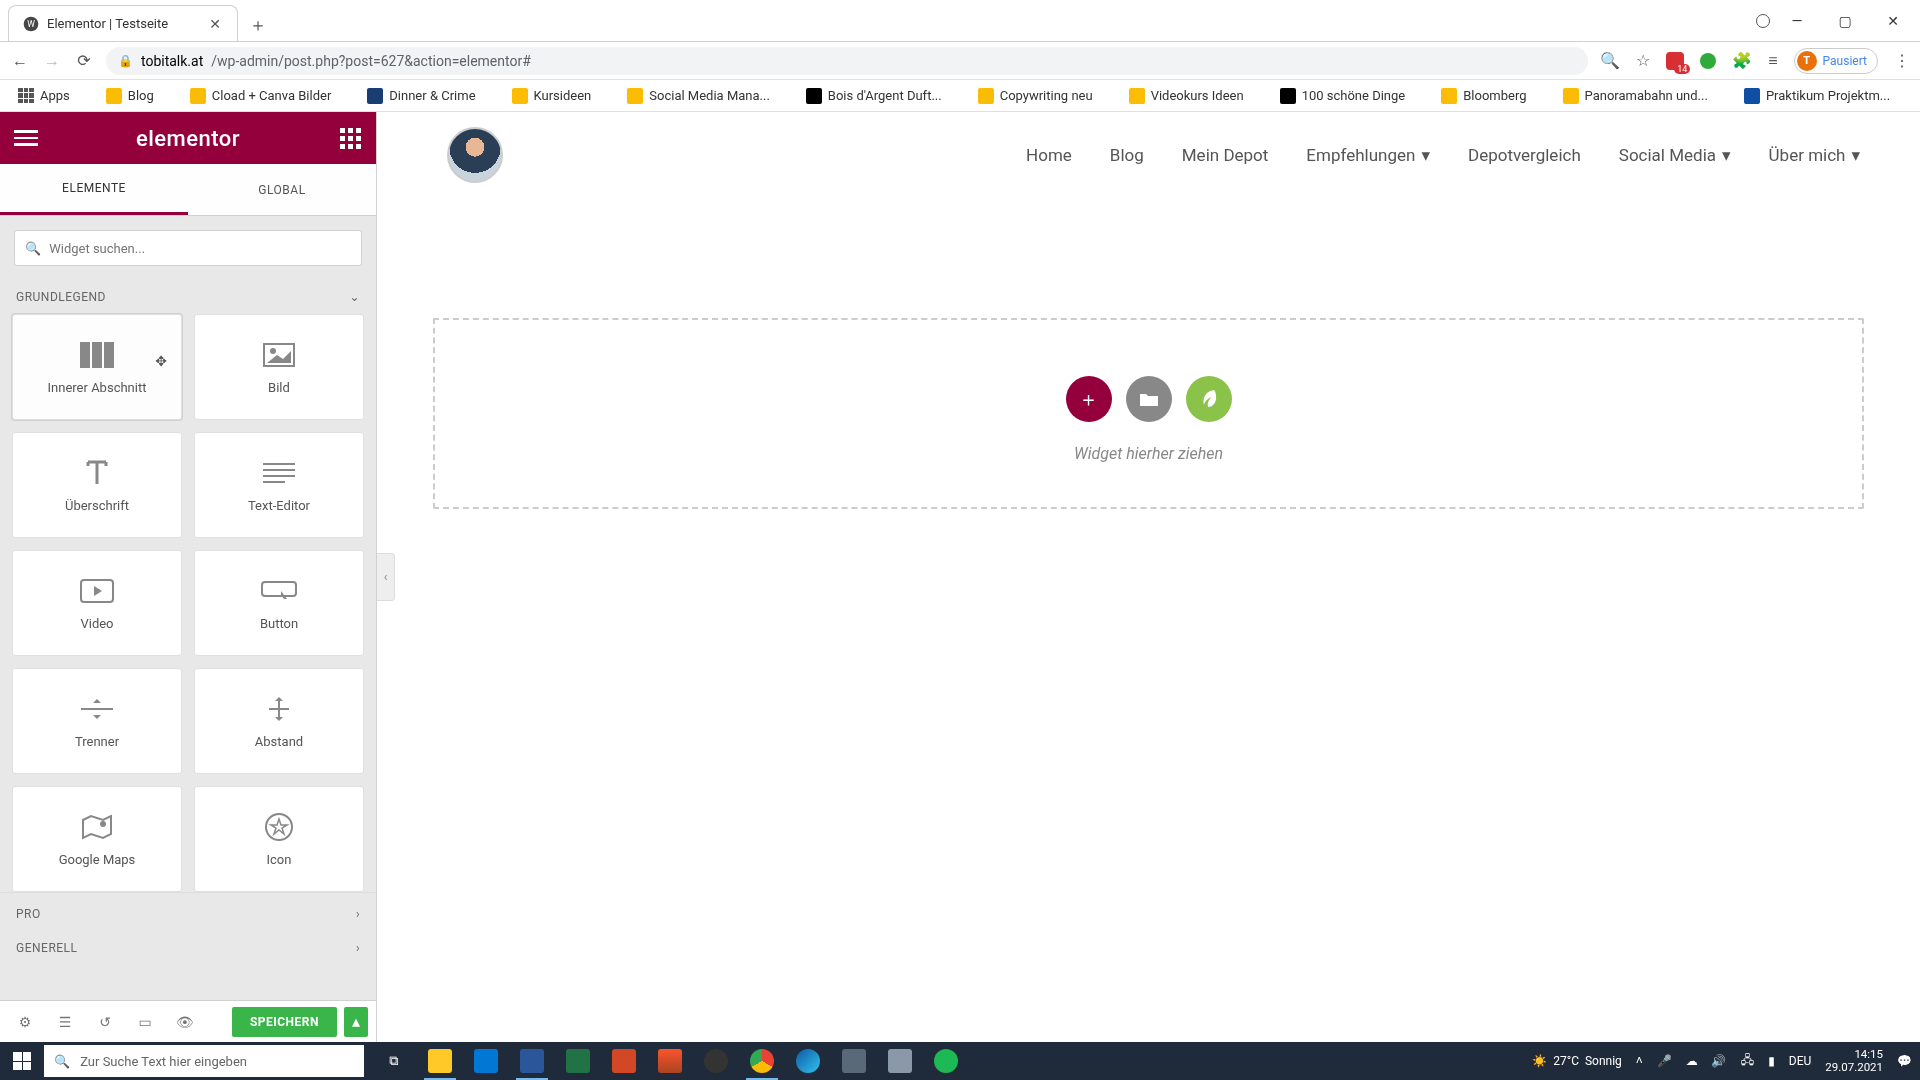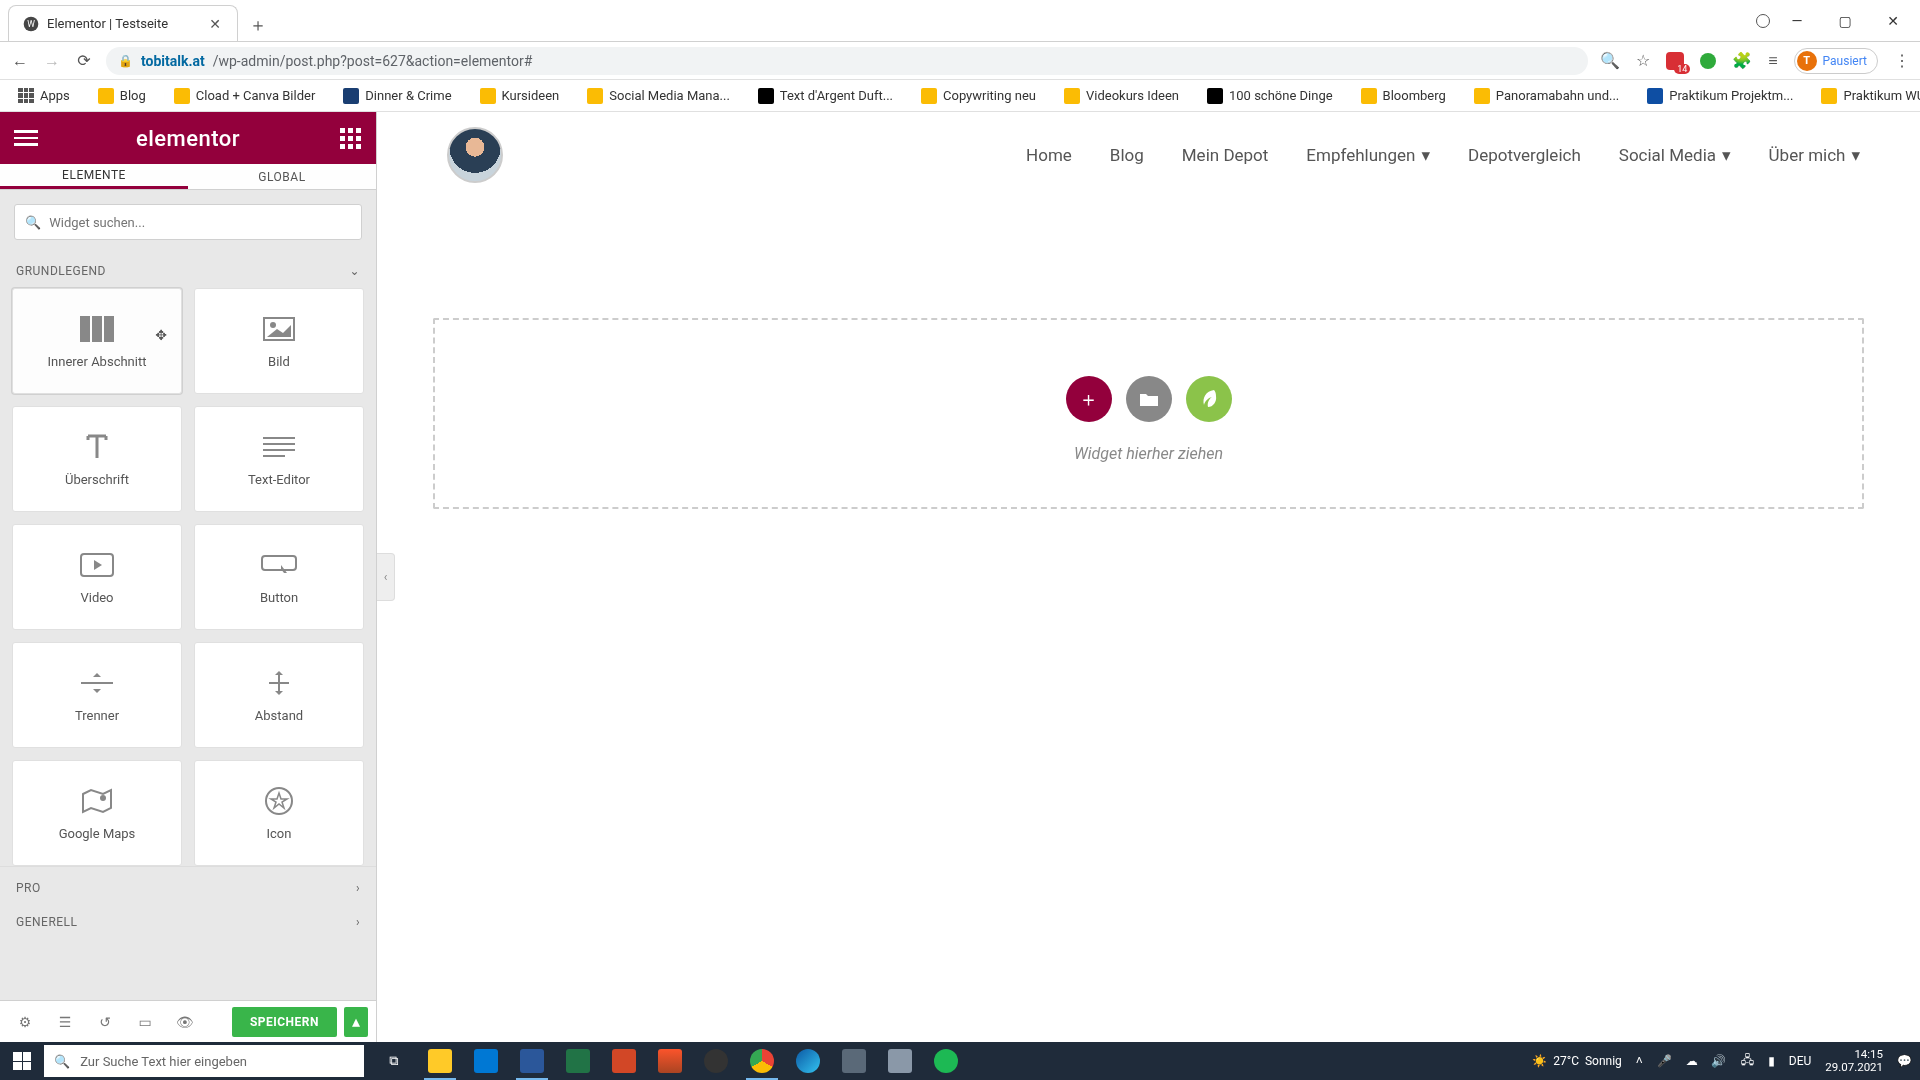--- a/index.html
+++ b/index.html
@@ -13,51 +13,51 @@
 .newtab { margin-left:12px; font-size:18px; font-weight:300; margin-bottom:8px; }
 .win-controls { margin-left:auto; display:flex; align-items:center; gap:6px; padding-right:6px; margin-bottom:6px; }
 .win-dot { width:14px; height:14px; border:1.5px solid #555; border-radius:50%; }
 .win-btn { width:42px; height:28px; display:flex; align-items:center; justify-content:center; color:#333; font-size:14px; }
 
 .addrbar { height:38px; display:flex; align-items:center; padding:0 10px; gap:12px; border-bottom:1px solid #e0e0e0; }
 .nav-btn { color:#555; width:20px; text-align:center; }
 .nav-btn.disabled { color:#bbb; }
 .url-pill { flex:1; height:28px; background:#f1f3f4; border-radius:14px; display:flex; align-items:center; padding:0 12px; gap:8px; font-size:14px; color:#333; }
 .lock { color:#555; font-size:12px; }
-.url-host { color:#0369a1;font-weight:bold; }
+.url-host { color:#000000; }
 .url-rest { color:#5f6368; }
 .addr-right { display:flex; align-items:center; gap:16px; color:#555; }
 .ext-red { position:relative; width:18px; height:18px; background:#d82f35; border-radius:4px; }
 .ext-red .badge { position:absolute; bottom:-4px; right:-6px; background:#d82f35; color:#fff; font-size:9px; padding:0 3px; border-radius:6px; }
 .ext-green { width:16px; height:16px; background:#2faa3b; border-radius:50%; }
 .profile-chip { display:flex; align-items:center; gap:6px; border:1px solid #ccc; border-radius:14px; padding:2px 10px 2px 2px; font-size:12px; color:#4285f4; }
 .profile-av { width:20px; height:20px; border-radius:50%; background:#e8710a; color:#fff; display:flex; align-items:center; justify-content:center; font-size:11px; font-weight:bold; }
 
-.bookbar { height:32px; display:flex; align-items:center; padding:0 10px; gap:12px; border-bottom:1px solid #e0e0e0; font-size:13px; color:#333; overflow:hidden; }
+.bookbar { height:32px; display:flex; align-items:center; padding:0 10px; gap:20px; border-bottom:1px solid #e0e0e0; font-size:13px; color:#333; overflow:hidden; }
 .bk { display:flex; align-items:center; gap:6px; padding:4px 8px; white-space:nowrap; border-radius:4px; }
 .bk .bi { width:16px; height:16px; background:#333; border-radius:2px; flex-shrink:0; }
 .bk .bi.y { background:#fbbc04; }
 .bk .bi.b { background:#1a3e72; }
 .bk .bi.k { background:#000; }
 .bk .bi.p { background:#0e4ea3; }
 .bookbar .spacer { flex:1; }
 .read { display:flex; align-items:center; gap:6px; }
 
 
 .workarea { position:absolute; top:112px; bottom:38px; left:0; right:0; display:flex; }
 
 
 .sidebar { width:377px; background:#e8e8e8; display:flex; flex-direction:column; border-right:1px solid #d0d0d0; }
 .sb-header { height:52px; background:#93003c; color:#fff; display:flex; align-items:center; padding:0 14px; }
 .hamburger, .grid-btn { width:24px; height:24px; display:flex; flex-direction:column; justify-content:center; gap:4px; }
 .hamburger span { height:2.5px; background:#fff; }
 .grid-btn { flex-direction:row; flex-wrap:wrap; gap:3px; align-content:center; justify-content:center; margin-left:auto; }
 .grid-btn span { width:5px; height:5px; background:#fff; }
 .logo { flex:1; text-align:center; font-size:22px; letter-spacing:0.5px; font-weight:500; }
-.sb-tabs { display:flex; height:26px; background:#fefefe; border-bottom:1px solid #d0d0d0; }
+.sb-tabs { display:flex; height:52px; background:#fefefe; border-bottom:1px solid #d0d0d0; }
 .sb-tab { flex:1; display:flex; align-items:center; justify-content:center; font-size:12px; letter-spacing:0.5px; color:#555; }
 .sb-tab.active { border-bottom:3px solid #93003c; color:#333; }
 .search-wrap { padding:14px; }
 .search-box { background:#fff; border:1px solid #d0d0d0; border-radius:3px; height:36px; display:flex; align-items:center; padding:0 10px; gap:8px; color:#888; font-size:13px; }
 .search-box input { border:none; outline:none; flex:1; font-size:13px; color:#555; }
 .cat-head { display:flex; align-items:center; padding:10px 16px; font-size:12px; letter-spacing:0.5px; color:#666; }
 .cat-head .chev { margin-left:auto; color:#666; }
 .widgets { padding:0 12px; display:grid; grid-template-columns:1fr 1fr; gap:12px; }
 .widget { background:#fff; border:1px solid #e0e0e0; border-radius:3px; height:106px; display:flex; flex-direction:column; align-items:center; justify-content:center; gap:10px; color:#555; font-size:13px; position:relative; }
 .widget.hover { background:#fdfdfd; box-shadow:0 0 0 1px #d0d0d0; }
@@ -186,21 +186,21 @@
   <div class="bk">
       <span class="bi y"></span>
       <span>Kursideen</span>
     </div>
   <div class="bk">
       <span class="bi y"></span>
       <span>Social Media Mana...</span>
     </div>
   <div class="bk">
       <span class="bi k"></span>
-      <span>Text d'Argent Duft...</span>
+      <span>Bois d'Argent Duft...</span>
     </div>
   <div class="bk">
       <span class="bi y"></span>
       <span>Copywriting neu</span>
     </div>
   <div class="bk">
       <span class="bi y"></span>
       <span>Videokurs Ideen</span>
     </div>
   <div class="bk">

